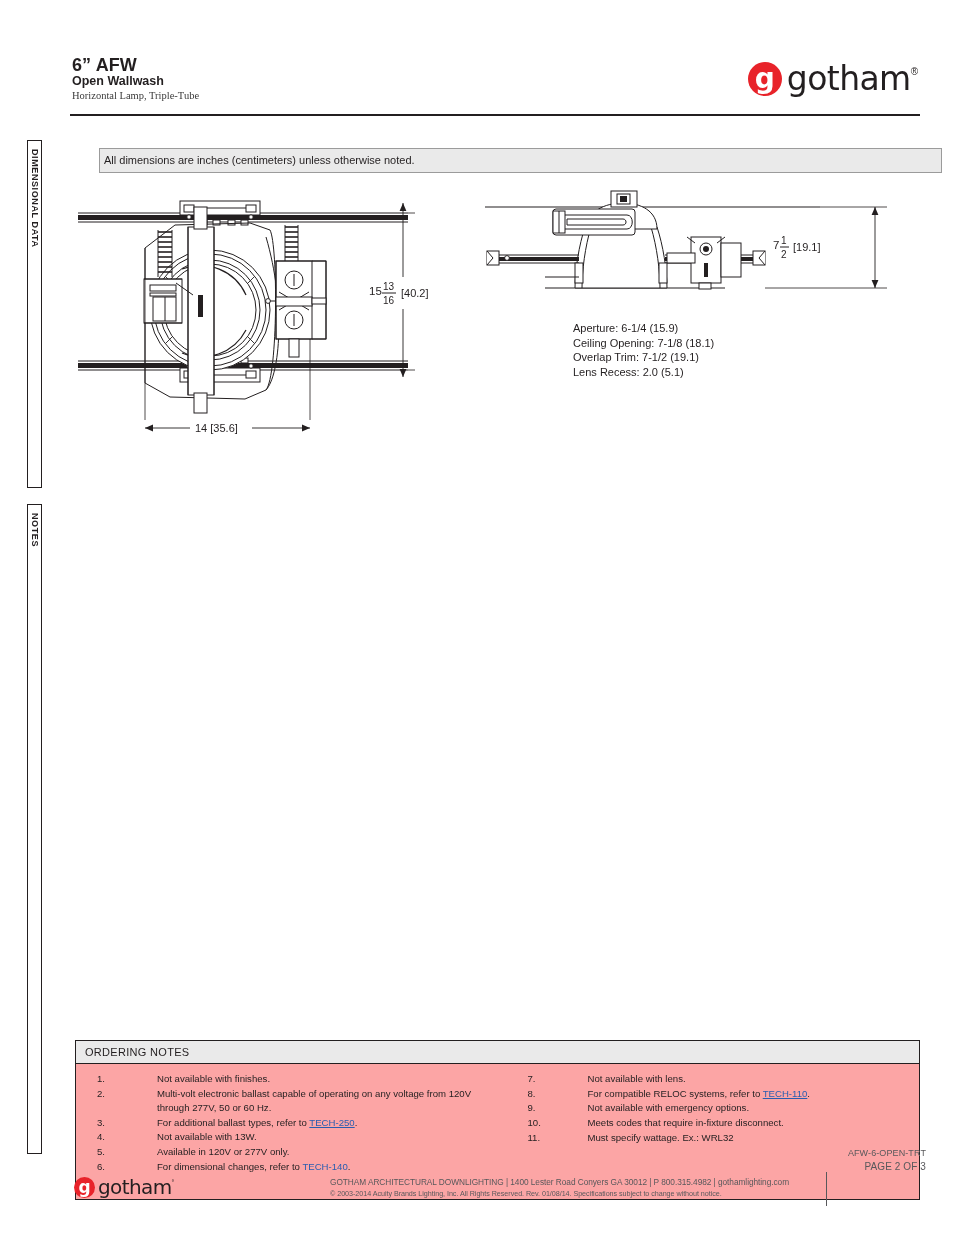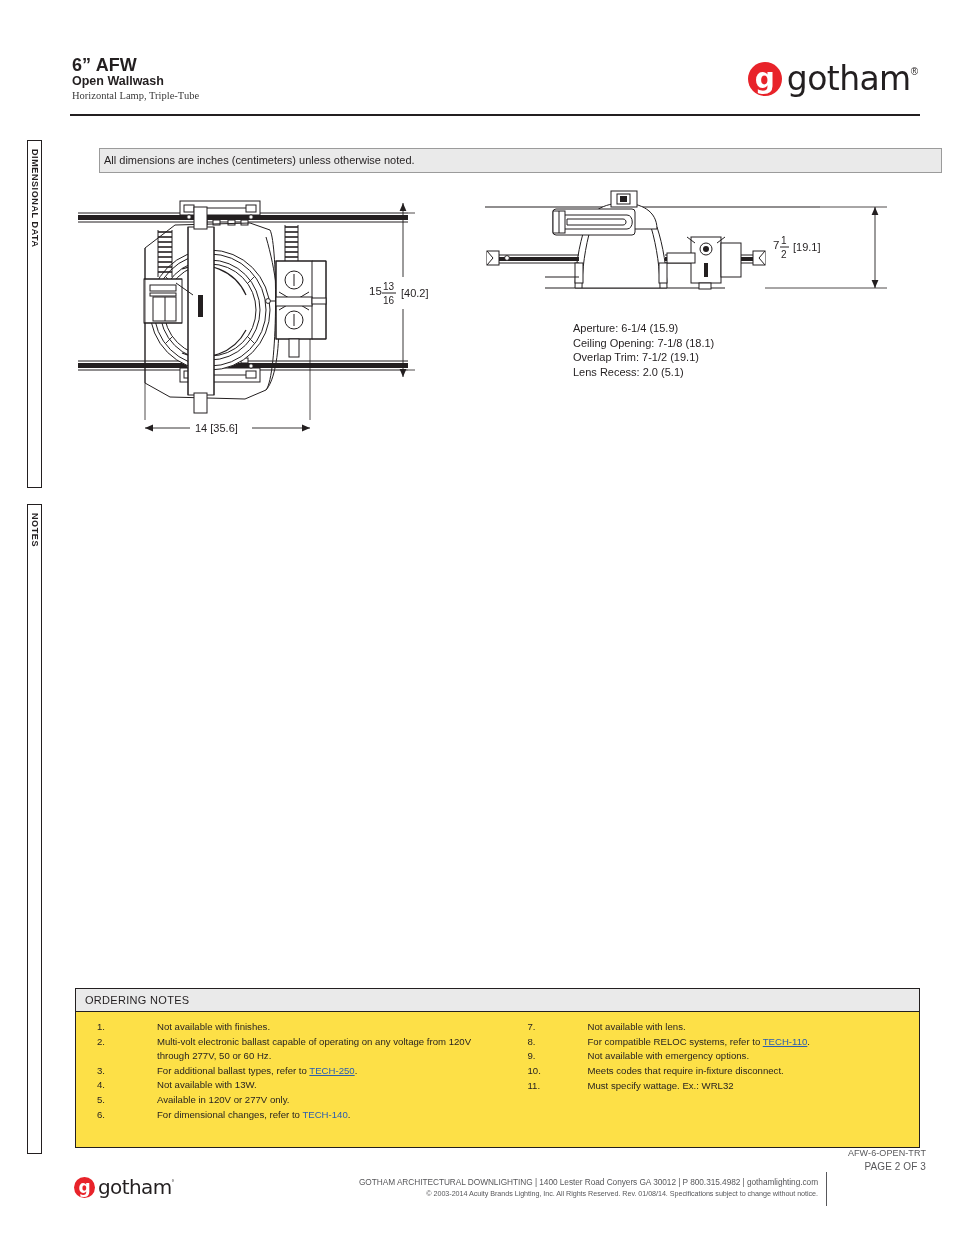--- a/index.html
+++ b/index.html
@@ -162,25 +162,25 @@
     position: absolute;
     left: 573px; top: 321px;
     font-size: 11px;
     line-height: 14.7px;
     color: #231f20;
   }
 
   
   #ordering-notes {
     position: absolute;
-    left: 75px; top: 988px;
+    left: 75px; top: 1040px;
     width: 845px; height: 160px;
     box-sizing: border-box;
     border: 1.5px solid #231f20;
-    background: #fde047;
+    background: #fca5a5;
   }
   #ordering-notes-header {
     height: 23px;
     background: #eaeaea;
     border-bottom: 1px solid #231f20;
     font-size: 11px;
     letter-spacing: 0.3px;
     color: #231f20;
     line-height: 22px;
     padding-left: 9px;
@@ -233,21 +233,21 @@
     margin-left: 3px;
   }
   #footer-logo .logo-reg {
     font-size: 7px;
     margin-top: 2px;
   }
   #footer-center {
     position: absolute;
     left: 330px; top: 1176px;
     width: 488px;
-    text-align: right;
+    text-align: left;
     color: #58585b;
   }
   .footer-line1 {
     font-size: 8.3px;
     letter-spacing: -0.05px;
     line-height: 12px;
     white-space: nowrap;
   }
   .footer-line2 {
     font-size: 7.2px;

